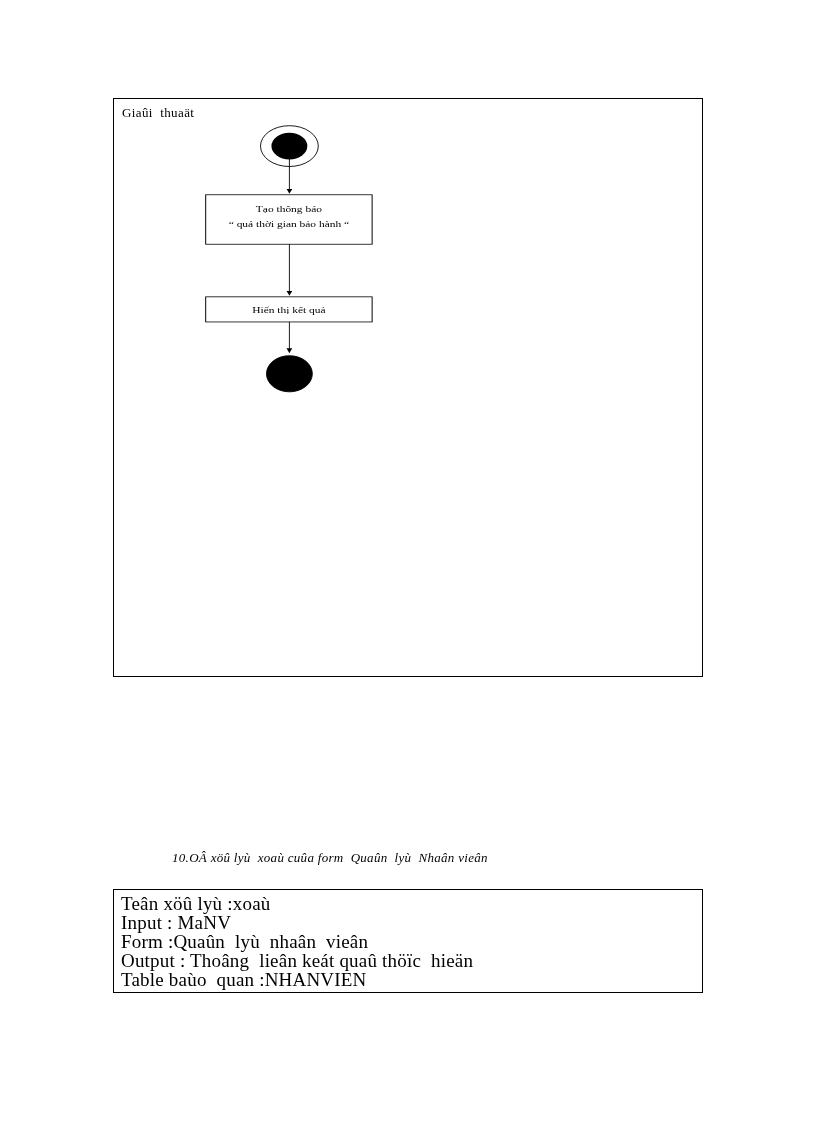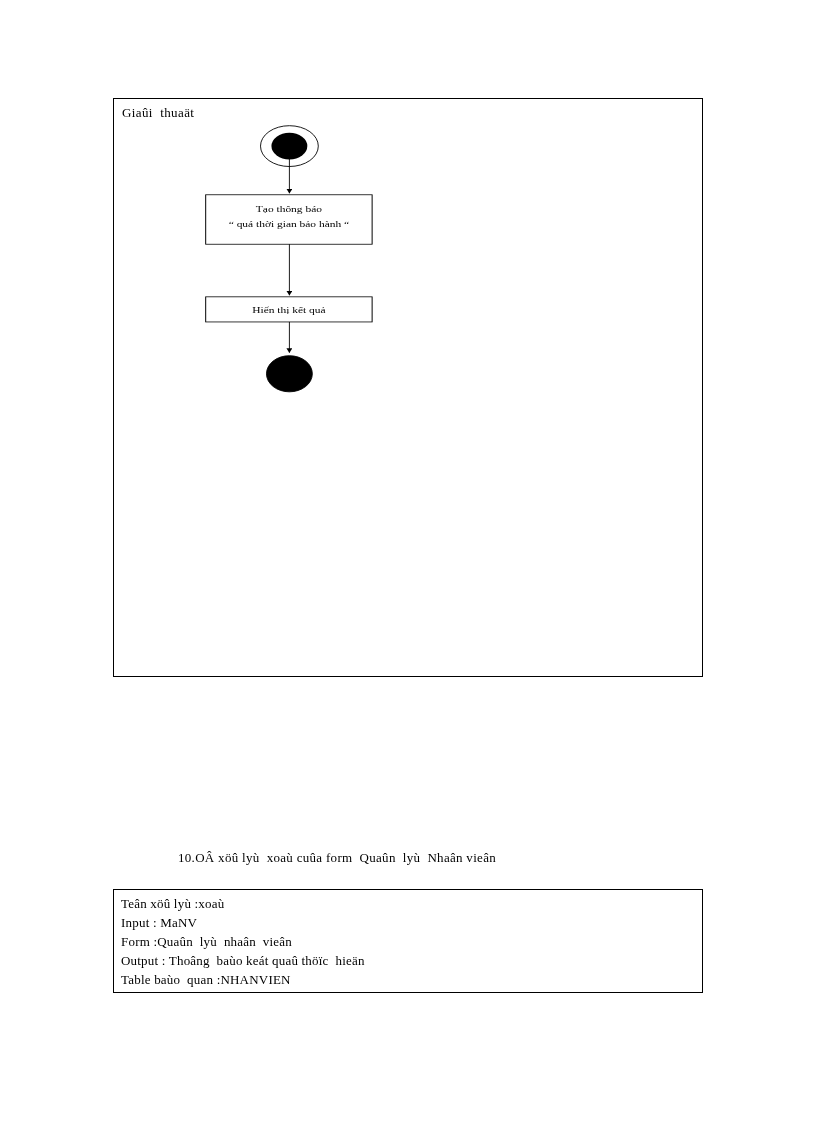--- a/index.html
+++ b/index.html
@@ -49,41 +49,42 @@
 
   .node-text {
     font-family: "Liberation Serif", "DejaVu Serif", serif;
     font-size: 11.5px;
     fill: #000000;
   }
 
   
   #diagram-caption {
     position: absolute;
-    left: 178px;
+    left: 172px;
     top: 850px;
     font-size: 13px;
     white-space: pre;
     letter-spacing: 0.3px;
+    font-style: italic;
   }
 
   
   #spec-table {
     position: absolute;
     left: 113px;
     top: 889px;
     width: 590px;
     height: 104px;
     border: 1px solid #000000;
     box-sizing: border-box;
     background: #ffffff;
     padding: 4px 0 0 7px;
   }
   #spec-table .spec-row {
-    font-size: 13px;
+    font-size: 19px;
     line-height: 19px;
     white-space: pre;
     letter-spacing: 0.2px;
   }
 </style>
 </head>
 <body>
 
 <div id="diagram-frame">
 
@@ -125,15 +126,15 @@
 
   </svg>
 </div>
 
 <div id="diagram-caption">10.OÂ xöû lyù  xoaù cuûa form  Quaûn  lyù  Nhaân vieân</div>
 
 <div id="spec-table">
   <div class="spec-row">Teân xöû lyù :xoaù</div>
   <div class="spec-row">Input : MaNV</div>
   <div class="spec-row">Form :Quaûn  lyù  nhaân  vieân</div>
-  <div class="spec-row">Output : Thoâng  baùo keát quaû thöïc  hieän</div>
+  <div class="spec-row">Output : Thoâng  lieân keát quaû thöïc  hieän</div>
   <div class="spec-row">Table baùo  quan :NHANVIEN</div>
 </div>
 
 </body></html>

